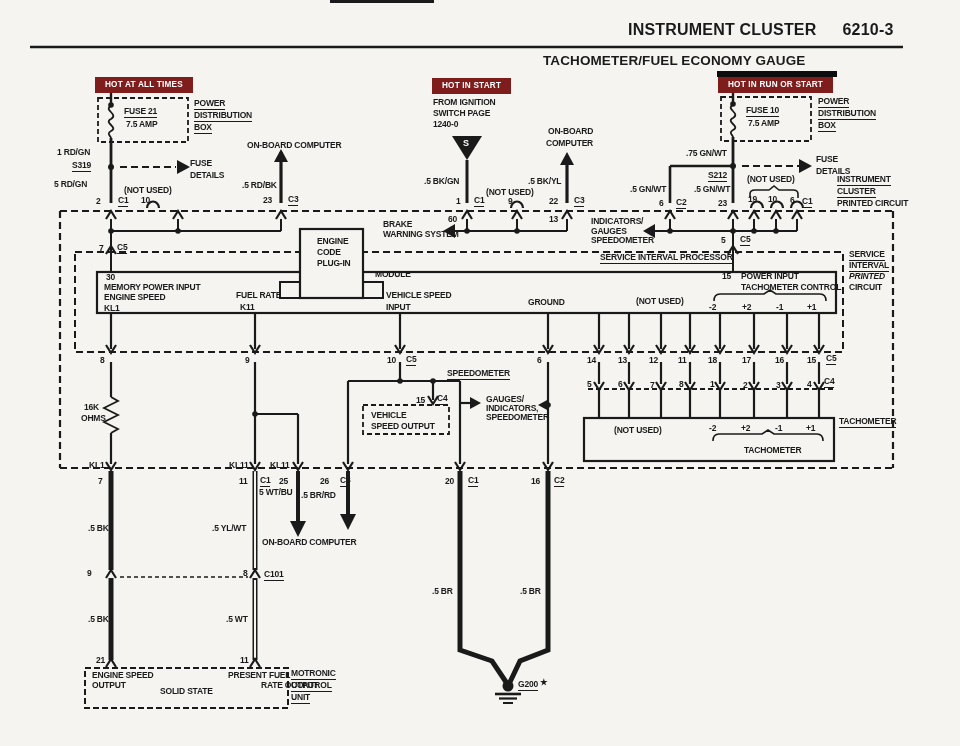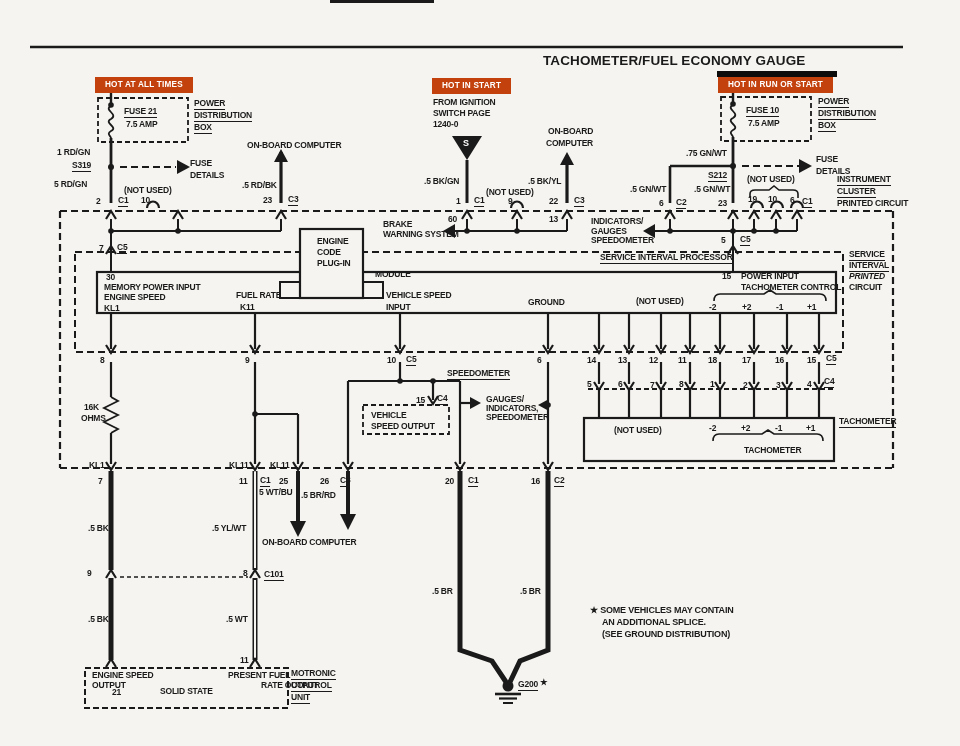--- a/index.html
+++ b/index.html
@@ -2,21 +2,21 @@
 <html><head>
 <meta charset="utf-8">
 <style>
   html,body{margin:0;padding:0;}
   #page{position:relative;width:960px;height:746px;background:#f5f4f0;overflow:hidden;
          font-family:"Liberation Sans",sans-serif;color:#1a1a1a;}
   svg{position:absolute;left:0;top:0;}
   .lb{position:absolute;font:bold 8.5px/1.15 "Liberation Sans",sans-serif;letter-spacing:-0.2px;
       white-space:nowrap;color:#1a1a1a;}
   .lb.u{border-bottom:1.2px solid #1a1a1a;padding-bottom:0.5px;}
-  .banner{position:absolute;background:#c2410c;color:#fff;font:bold 8.2px/1 "Liberation Sans",sans-serif;
+  .banner{position:absolute;background:#7f1d1d;color:#fff;font:bold 8.2px/1 "Liberation Sans",sans-serif;
       padding:4px 10px;letter-spacing:0.2px;white-space:nowrap;}
   .hdr-title{position:absolute;top:22px;left:628px;font:bold 16px/1 "Liberation Sans",sans-serif;
       letter-spacing:0.2px;white-space:nowrap;}
   .hdr-title .pg{margin-left:26px;}
   .subtitle{position:absolute;top:54px;left:543px;font:bold 13.5px/1 "Liberation Sans",sans-serif;
       letter-spacing:0.1px;white-space:nowrap;}
   .subbar{position:absolute;left:717px;top:71px;width:120px;height:6px;background:#0c0c0c;}
   .s-glyph{position:absolute;left:463px;top:139px;color:#fff;font:bold 9px/1 "Liberation Sans",sans-serif;}
   .note{position:absolute;font:bold 9px/1.35 "Liberation Sans",sans-serif;letter-spacing:-0.2px;white-space:nowrap;}
   .wm{position:absolute;left:672px;top:699px;font:28px/1 "Liberation Sans",sans-serif;color:#8f8f8f;
@@ -250,34 +250,32 @@
     <use href="#cd" x="348" y="466"></use>
         <use href="#cd" x="460" y="466"></use>
         <use href="#cd" x="548" y="466"></use>
     <use href="#cu" x="111" y="574"></use>
         <use href="#cu" x="255" y="574"></use>
     <use href="#cu" x="111" y="663"></use>
         <use href="#cu" x="255" y="663"></use>
   </g>
 </svg>
 
+<div class="hdr-title">
+  <span>INSTRUMENT CLUSTER</span><span class="pg">6210-3</span>
+</div>
 <div class="subtitle">TACHOMETER/FUEL ECONOMY GAUGE</div>
 <div class="subbar"></div>
 
 <div class="banner" style="left:95px;top:77px;">HOT AT ALL TIMES</div>
 <div class="banner" style="left:432px;top:78px;">HOT IN START</div>
 <div class="banner" style="left:718px;top:77px;">HOT IN RUN OR START</div>
 
 <div class="s-glyph">S</div>
 
-<div class="note" style="left:590px;top:604px;">
-  <div>★ SOME VEHICLES MAY CONTAIN</div>
-  <div style="margin-left:12px;">AN ADDITIONAL SPLICE.</div>
-  <div style="margin-left:12px;">(SEE GROUND DISTRIBUTION)</div>
-</div>
 
 
 <div id="labels">
       <div class="lb u" style="left: 124px; top: 107px;">FUSE 21</div>
       <div class="lb" style="left: 126px; top: 120px;">7.5 AMP</div>
       <div class="lb u" style="left: 194px; top: 99px;">POWER</div>
       <div class="lb u" style="left: 194px; top: 111px;">DISTRIBUTION</div>
       <div class="lb u" style="left: 194px; top: 123px;">BOX</div>
       <div class="lb" style="left: 57px; top: 148px;">1 RD/GN</div>
       <div class="lb u" style="left: 72px; top: 161px;">S319</div>
@@ -420,21 +418,21 @@
       <div class="lb" style="left: 259px; top: 488px;">5 WT/BU</div>
       <div class="lb" style="left: 301px; top: 491px;">.5 BR/RD</div>
       <div class="lb" style="left: 88px; top: 524px;">.5 BK</div>
       <div class="lb" style="left: 212px; top: 524px;">.5 YL/WT</div>
       <div class="lb" style="left: 262px; top: 538px;">ON-BOARD COMPUTER</div>
       <div class="lb" style="left: 87px; top: 569px;">9</div>
       <div class="lb" style="left: 243px; top: 569px;">8</div>
       <div class="lb u" style="left: 264px; top: 570px;">C101</div>
       <div class="lb" style="left: 88px; top: 615px;">.5 BK</div>
       <div class="lb" style="left: 226px; top: 615px;">.5 WT</div>
-      <div class="lb" style="left: 112px; top: 656px; margin-top: 32px;">21</div>
+      <div class="lb" style="left: 96px; top: 656px;">21</div>
       <div class="lb" style="left: 240px; top: 656px;">11</div>
       <div class="lb" style="left: 92px; top: 671px;">ENGINE SPEED</div>
       <div class="lb" style="left: 92px; top: 681px;">OUTPUT</div>
       <div class="lb" style="left: 160px; top: 687px;">SOLID STATE</div>
       <div class="lb" style="left: 228px; top: 671px;">PRESENT FUEL</div>
       <div class="lb" style="left: 218px; top: 681px; margin-left: 43px;">RATE OUTPUT</div>
       <div class="lb u" style="left: 291px; top: 669px;">MOTRONIC</div>
       <div class="lb u" style="left: 291px; top: 681px;">CONTROL</div>
       <div class="lb u" style="left: 291px; top: 693px;">UNIT</div>
       <div class="lb" style="left: 432px; top: 587px;">.5 BR</div>

